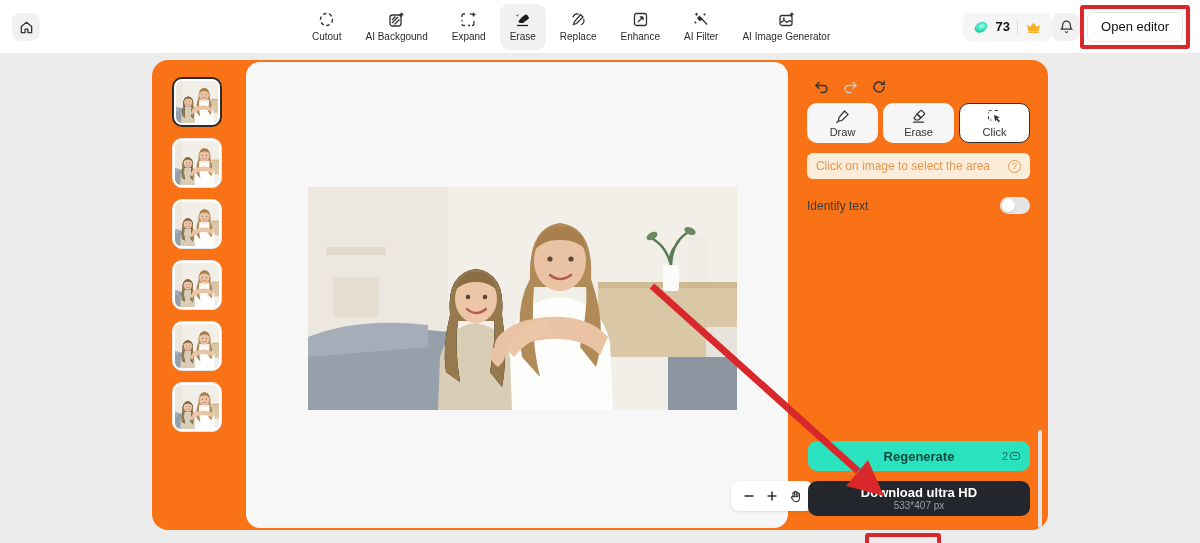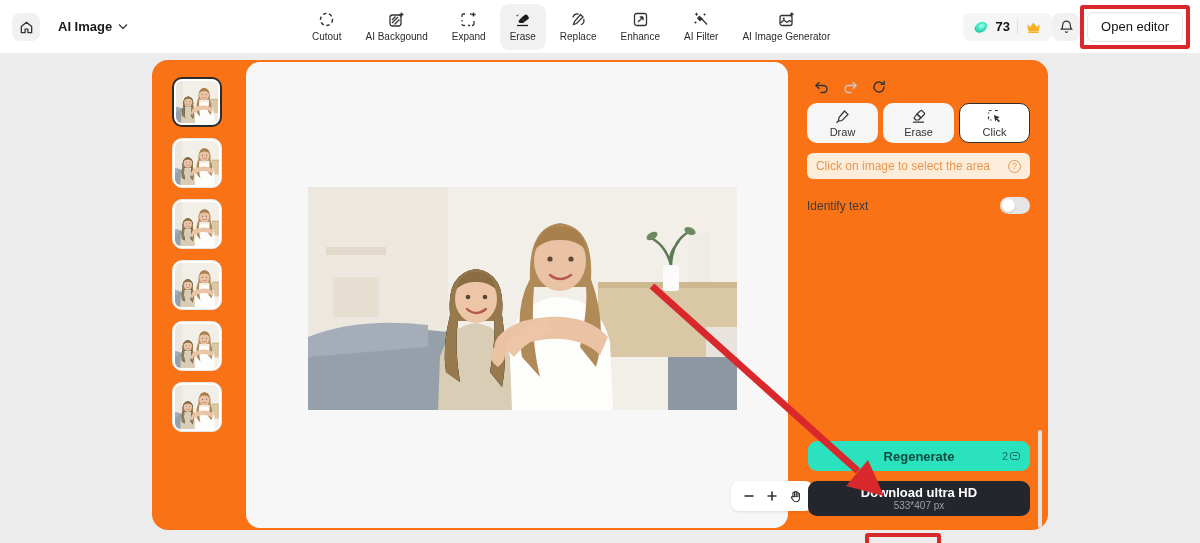--- a/index.html
+++ b/index.html
@@ -129,26 +129,20 @@
     </defs>
   </svg>
 
   <div class="topbar">
     <div class="home-btn">
       <svg width="15" height="15" viewBox="0 0 16 16" fill="none" stroke="#333" stroke-width="1.4" stroke-linejoin="round">
           <path d="M2.5 7 8 2.5 13.5 7 v6.5 H9.5 V9.8 H6.5 V13.5 H2.5 Z"></path>
         </svg>
     </div>
 
-    <div class="app-menu">
-      <span class="lbl">AI Image</span>
-      <svg width="10" height="7" viewBox="0 0 10 7" fill="none" stroke="#444" stroke-width="1.5">
-          <path d="M1 1.5 5 5.5 9 1.5"></path>
-        </svg>
-    </div>
 
     <div class="tools">
       <div class="tool">
         <svg width="17" height="17" viewBox="0 0 17 17" fill="none" stroke="#333" stroke-width="1.4">
             <circle cx="8.5" cy="8.5" r="6" stroke-dasharray="3.4 2.6"></circle>
           </svg>
         <span class="t-lbl">Cutout</span>
       </div>
       <div class="tool">
         <svg width="17" height="17" viewBox="0 0 17 17" fill="none" stroke="#333" stroke-width="1.3">

